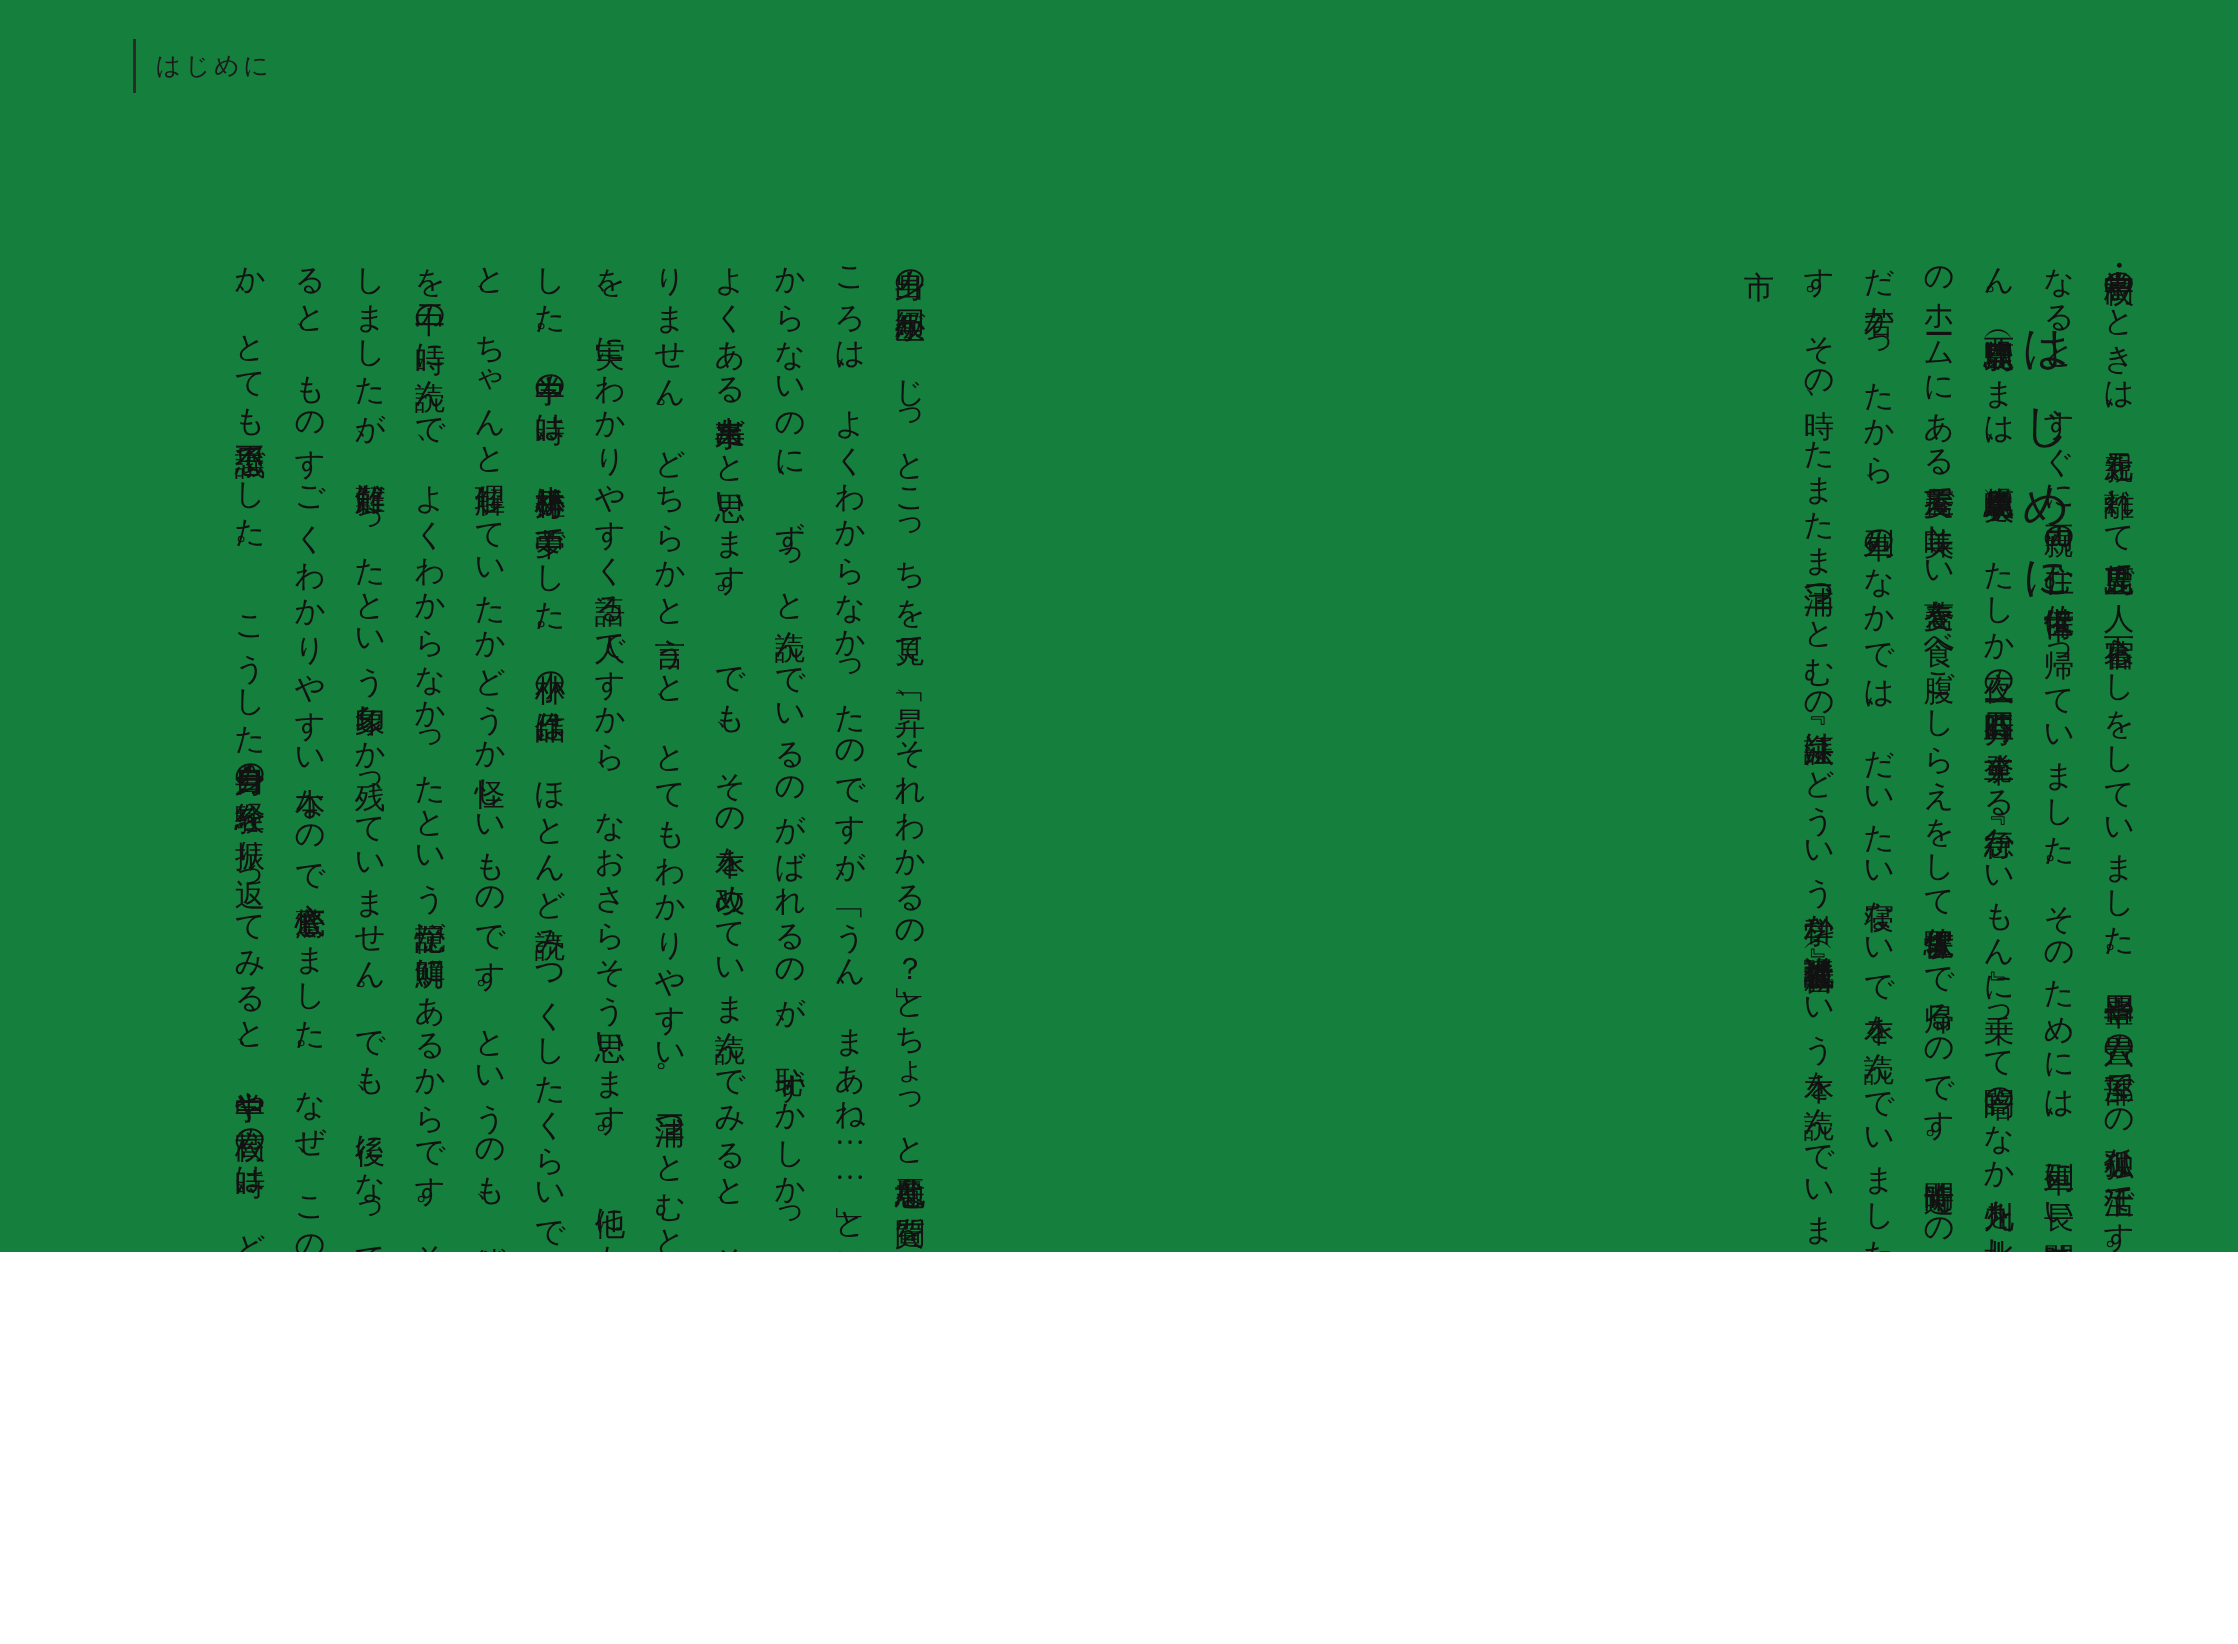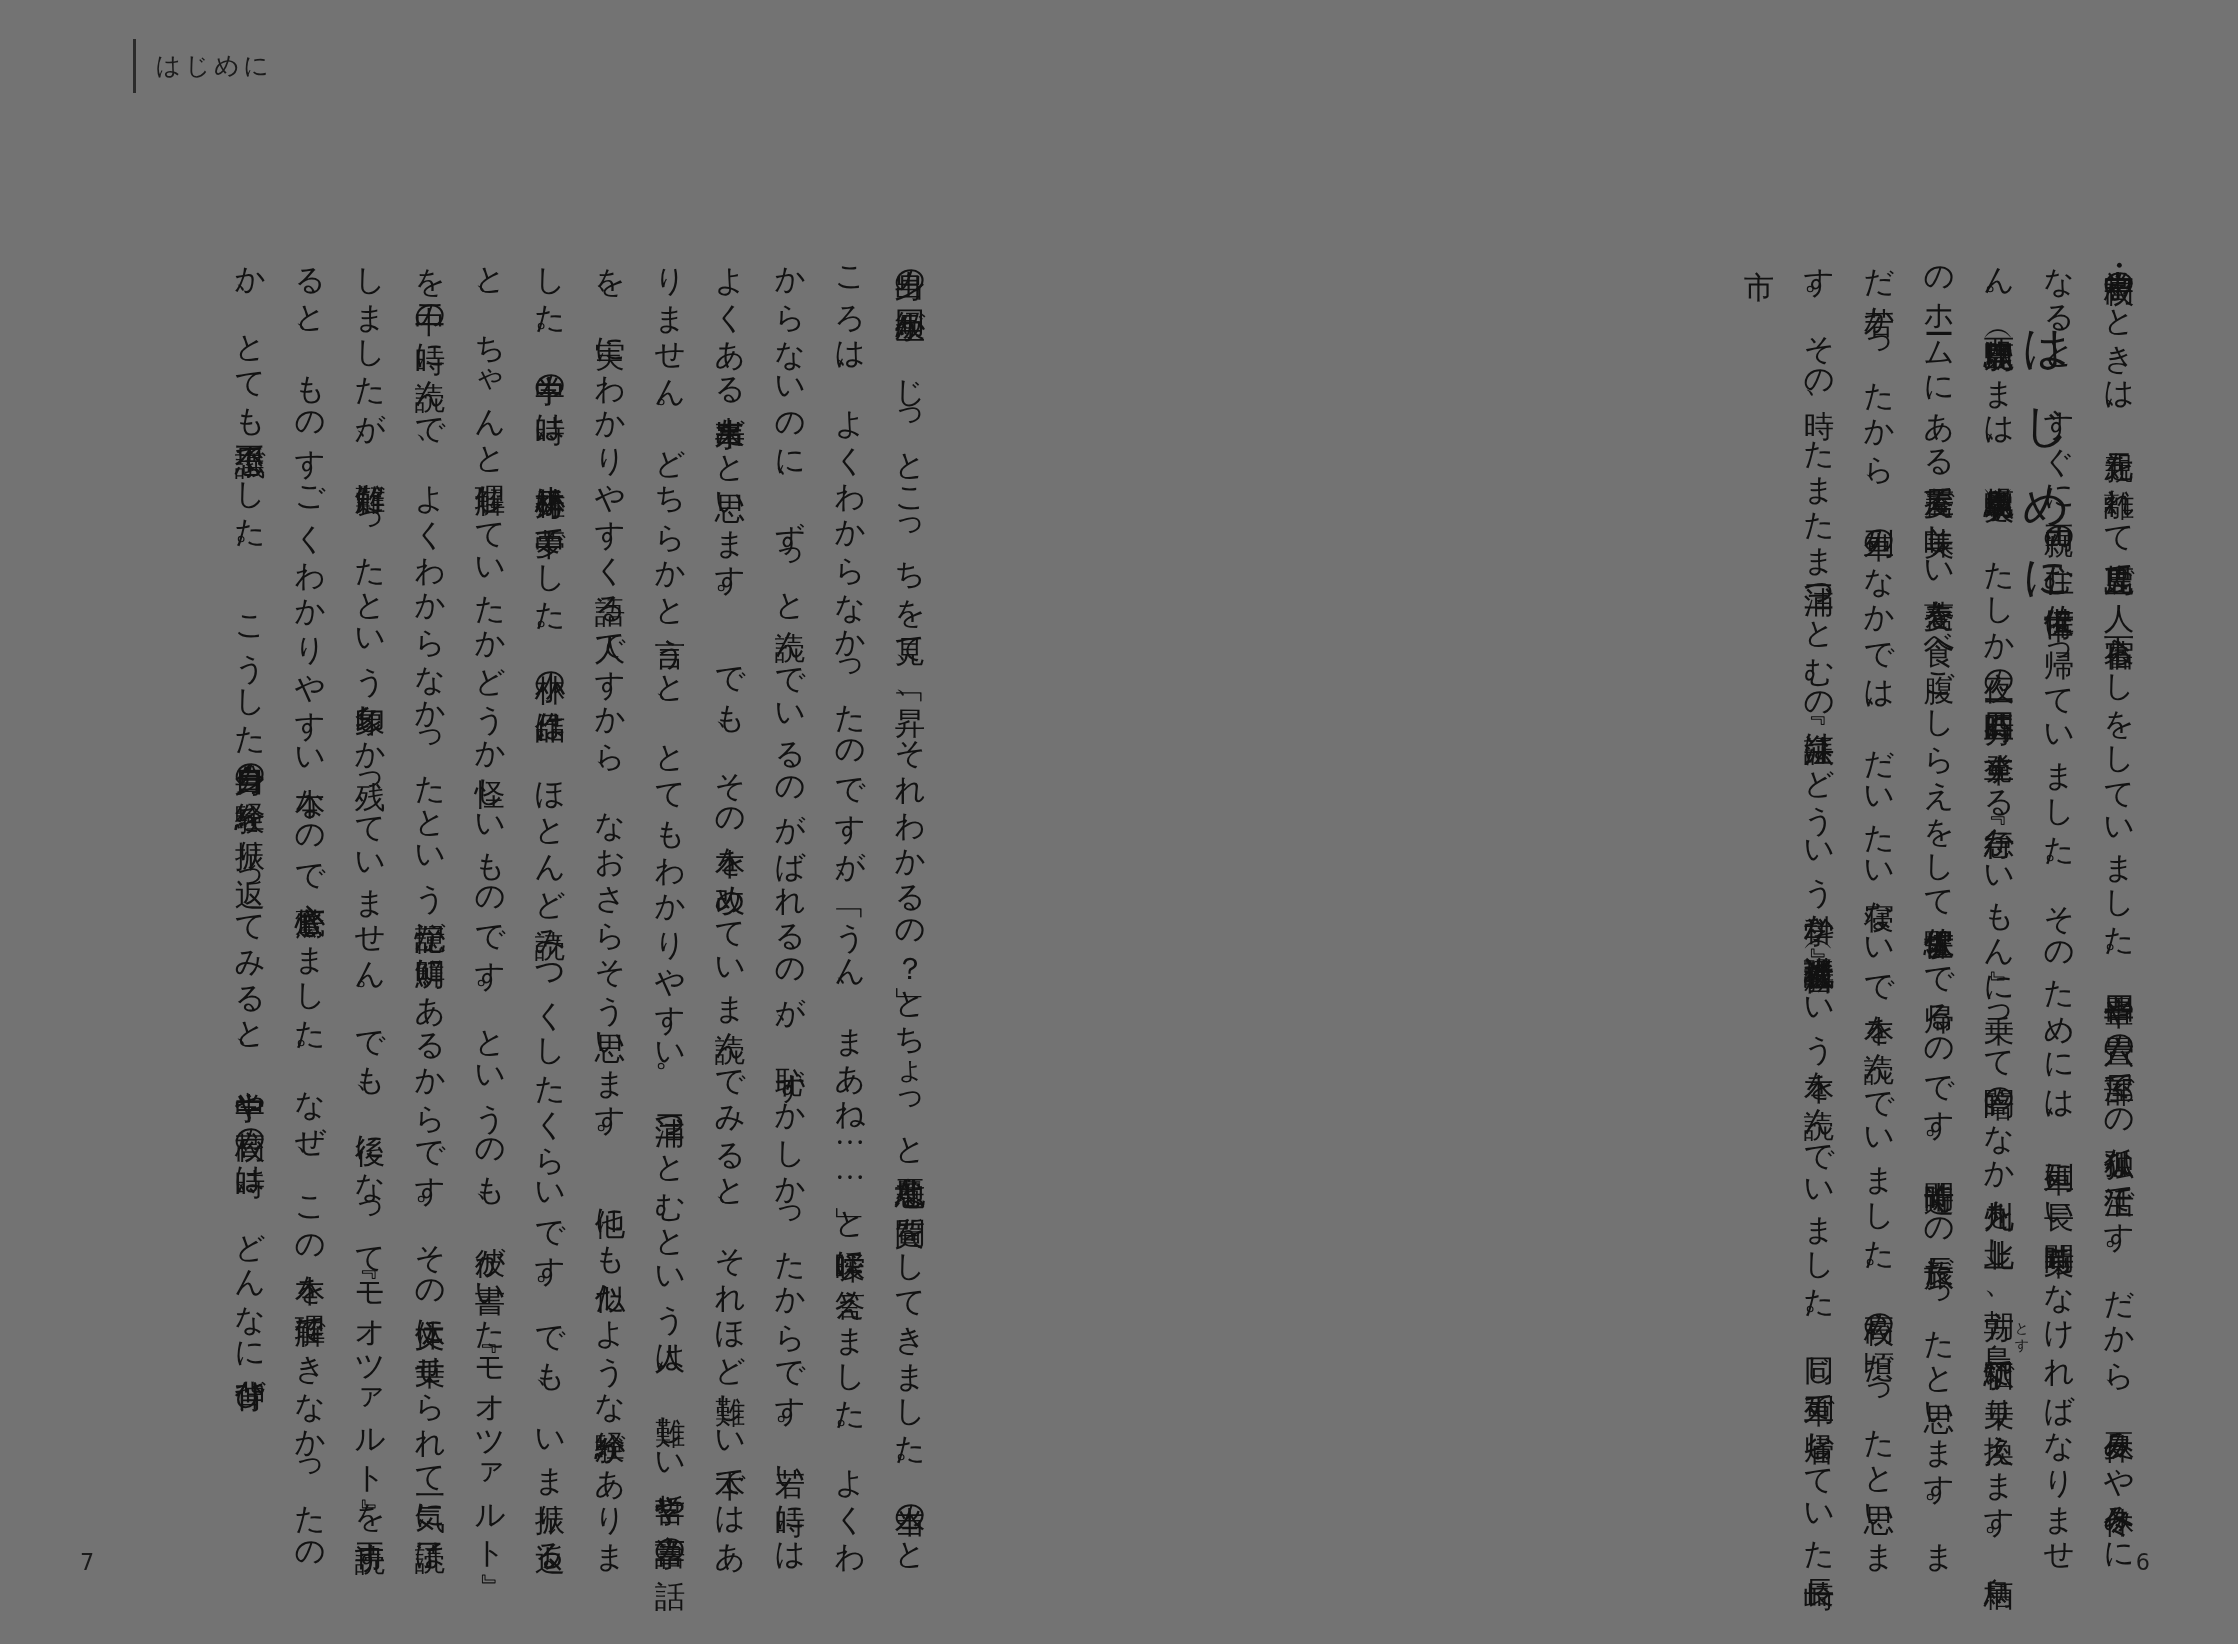--- a/index.html
+++ b/index.html
@@ -7,22 +7,22 @@
     padding: 0;
     background: #ffffff;
   }
   body {
     font-family: "Liberation Serif", "DejaVu Serif", serif;
   }
 
   .spread {
     position: relative;
     width: 2239px;
-    height: 1644px;
-    background: #737373;
+    height: 1252px;
+    background: #15803d;
     overflow: hidden;
   }
 
   
   .running-header {
     position: absolute;
     top: 39px;
     left: 133px;
     display: flex;
     align-items: stretch;

